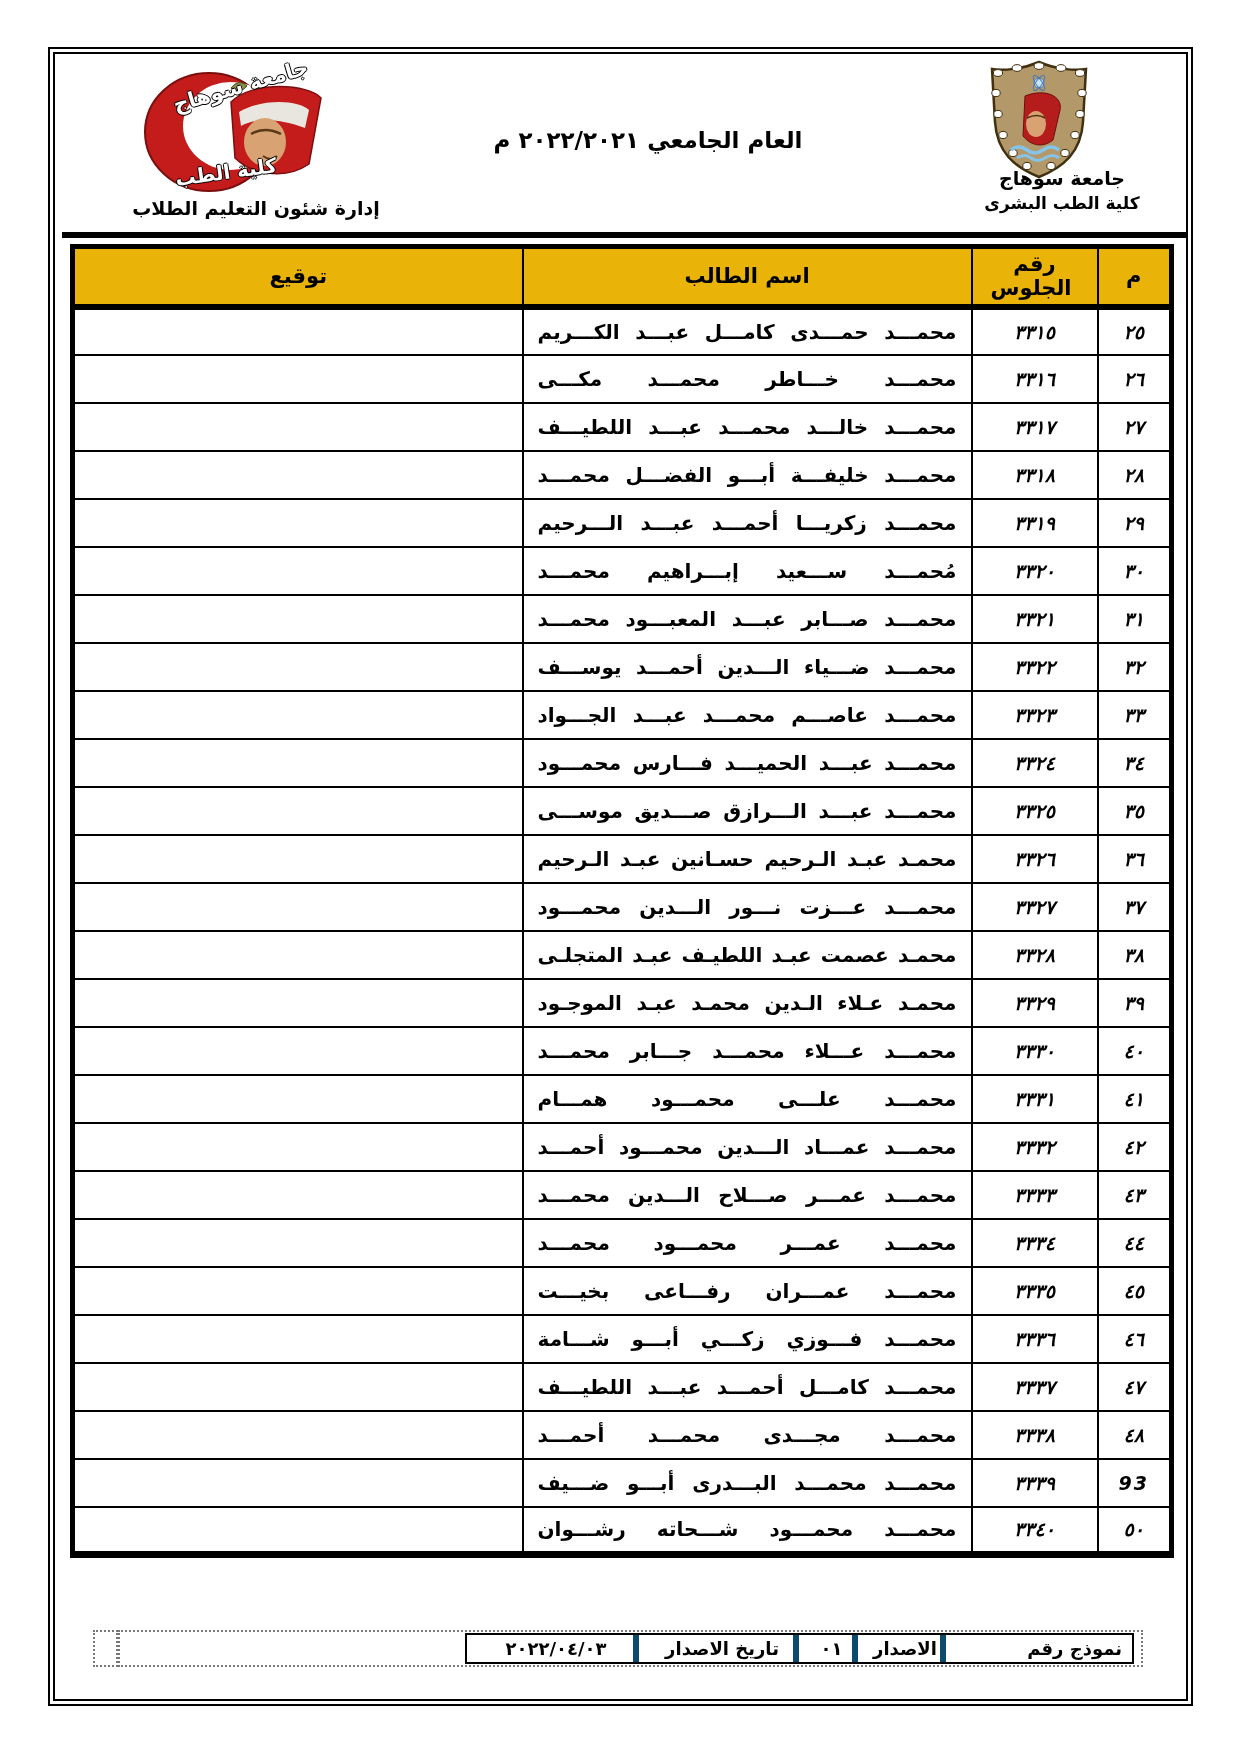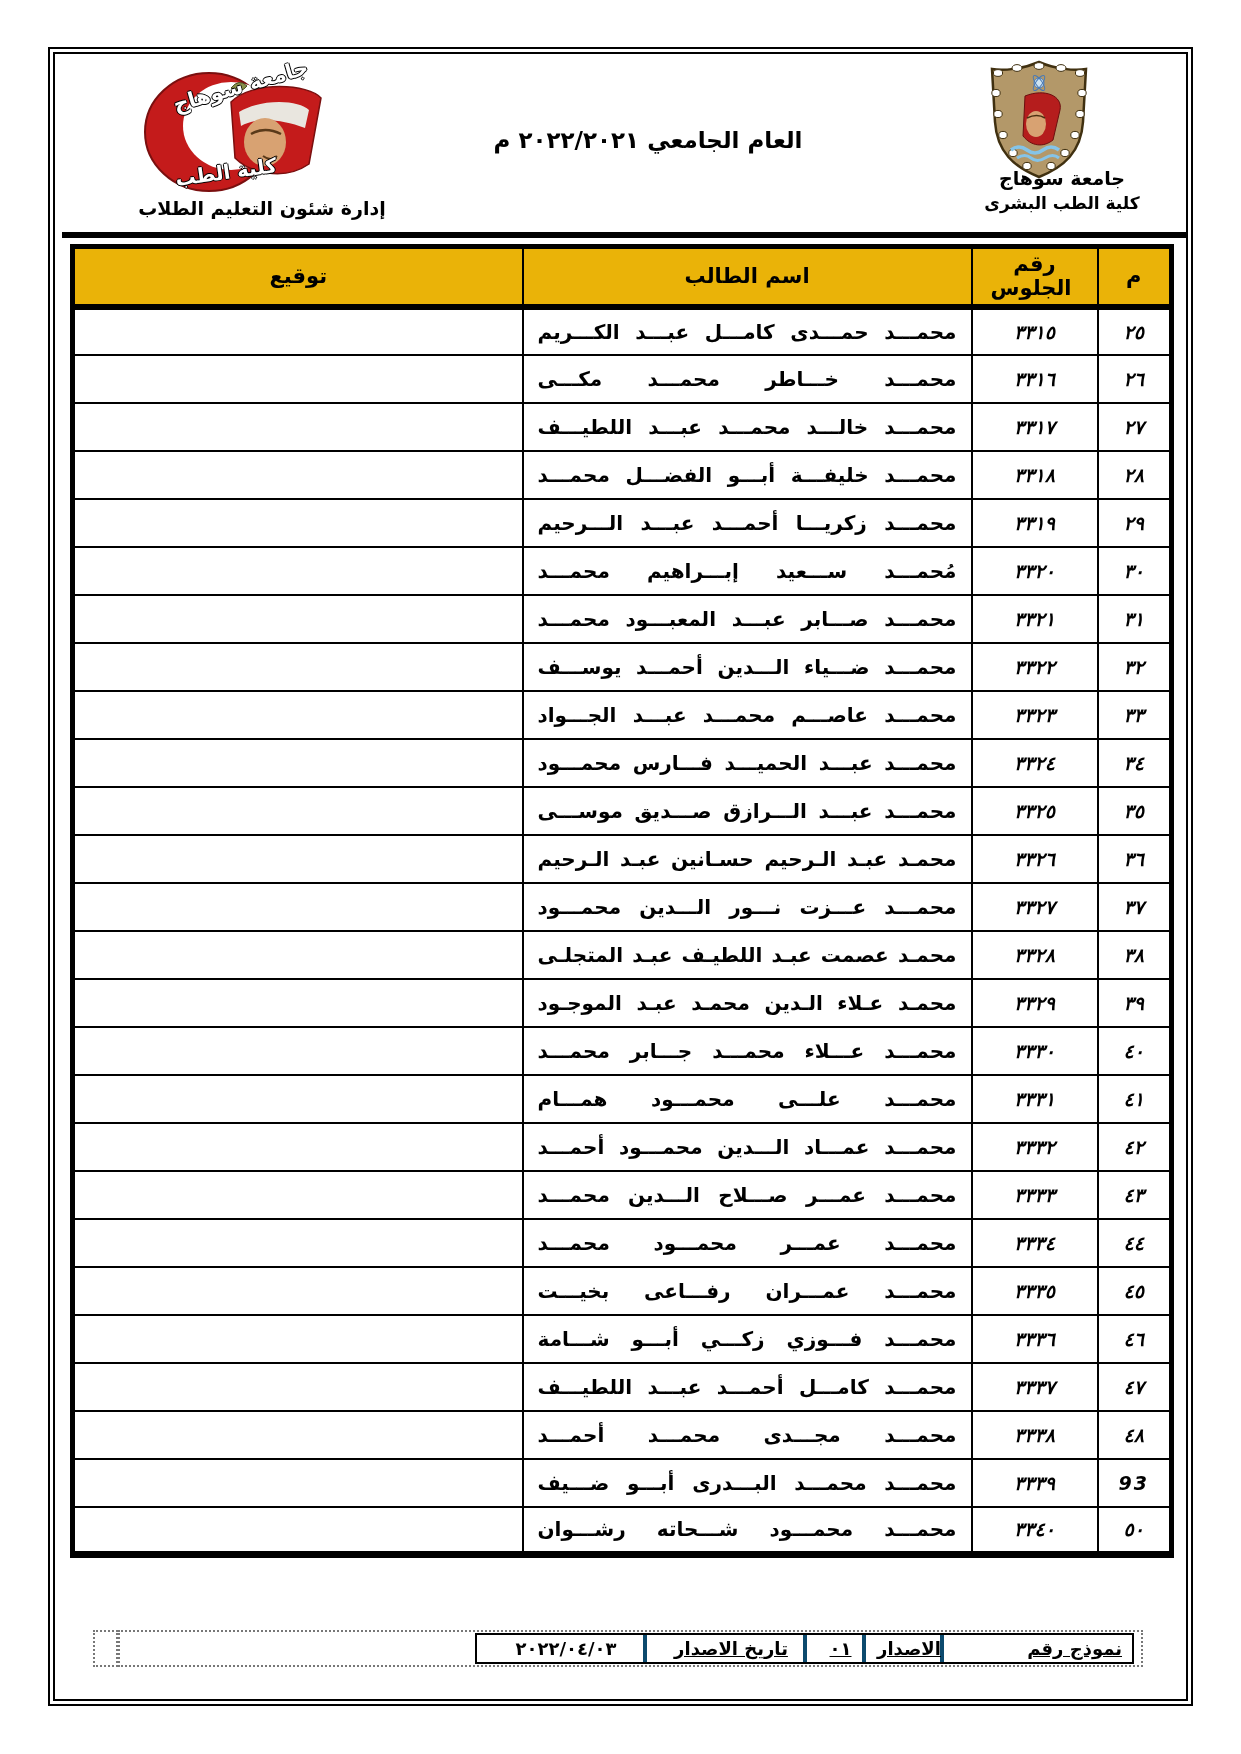--- a/index.html
+++ b/index.html
@@ -14,21 +14,21 @@
     border:7px double #000;box-sizing:border-box;
   }
   
   .left-logo{left:113px;top:68px;width:248px;height:128px;}
   .logo-arc{
     position:absolute;color:#fff;font-weight:bold;white-space:nowrap;
     text-shadow:1px 0 0 #000,-1px 0 0 #000,0 1px 0 #000,0 -1px 0 #000;
   }
   .logo-arc.top{left:58px;top:6px;font-size:21px;transform:rotate(-16deg);}
   .logo-arc.bottom{left:62px;top:92px;font-size:20px;transform:rotate(-8deg);}
-  .dept-text{left:112px;top:197px;width:300px;text-align:center;font-size:19px;font-weight:bold;}
+  .dept-text{left:106px;top:197px;width:300px;text-align:center;font-size:19px;font-weight:bold;}
   .title-block{left:448px;top:120px;width:400px;text-align:center;}
   .title-1{font-size:23px;font-weight:bold;line-height:34px;}
   .title-2{font-size:23px;font-weight:bold;line-height:40px;}
   .shield-logo{left:983px;top:58px;width:112px;height:124px;}
   .right-uni{left:947px;top:166px;width:230px;text-align:center;font-size:19px;font-weight:bold;line-height:24px;}
   .right-fac{left:947px;top:192px;width:230px;text-align:center;font-size:17px;font-weight:bold;line-height:22px;}
   .header-rule{left:62px;top:232px;width:1124px;height:6px;background:#000;}
   
   .roster{left:70px;top:244px;}
   table.roster-tbl{
@@ -63,24 +63,24 @@
   .foot-strip{
     left:118px;top:1630px;width:1025px;height:37px;
     border:2px dotted #777;box-sizing:border-box;background:#fff;
     display:flex;align-items:center;padding:0 7px 0 6px;
   }
   .fcells{display:flex;border:2px solid #000;height:27px;align-items:stretch;}
   .fcell{
     display:flex;align-items:center;justify-content:center;box-sizing:border-box;
     font-size:18px;font-weight:bold;white-space:nowrap;padding-left:12px;
   }
-  .fcell:not(:last-child){border-left:4px solid #0c4a6e;text-decoration:underline;}
+  .fcell:not(:last-child){border-left:6px solid #0c4a6e;}
   .fc-formlabel{width:192px;justify-content:flex-start;padding-right:10px;}
   .fc-code{width:349px;font-family:"Liberation Serif","DejaVu Serif",serif;font-size:23px;direction:ltr;}
-  .fc-verlabel{width:78px;}
+  .fc-verlabel{width:88px;}
   .fc-verval{width:59px;}
   .fc-datelabel{width:160px;}
   .fc-dateval{width:166px;letter-spacing:1px;}
 </style>
 </head>
 <body>
 
 <div class="abs page-frame"></div>
 
 <div class="abs left-logo">

